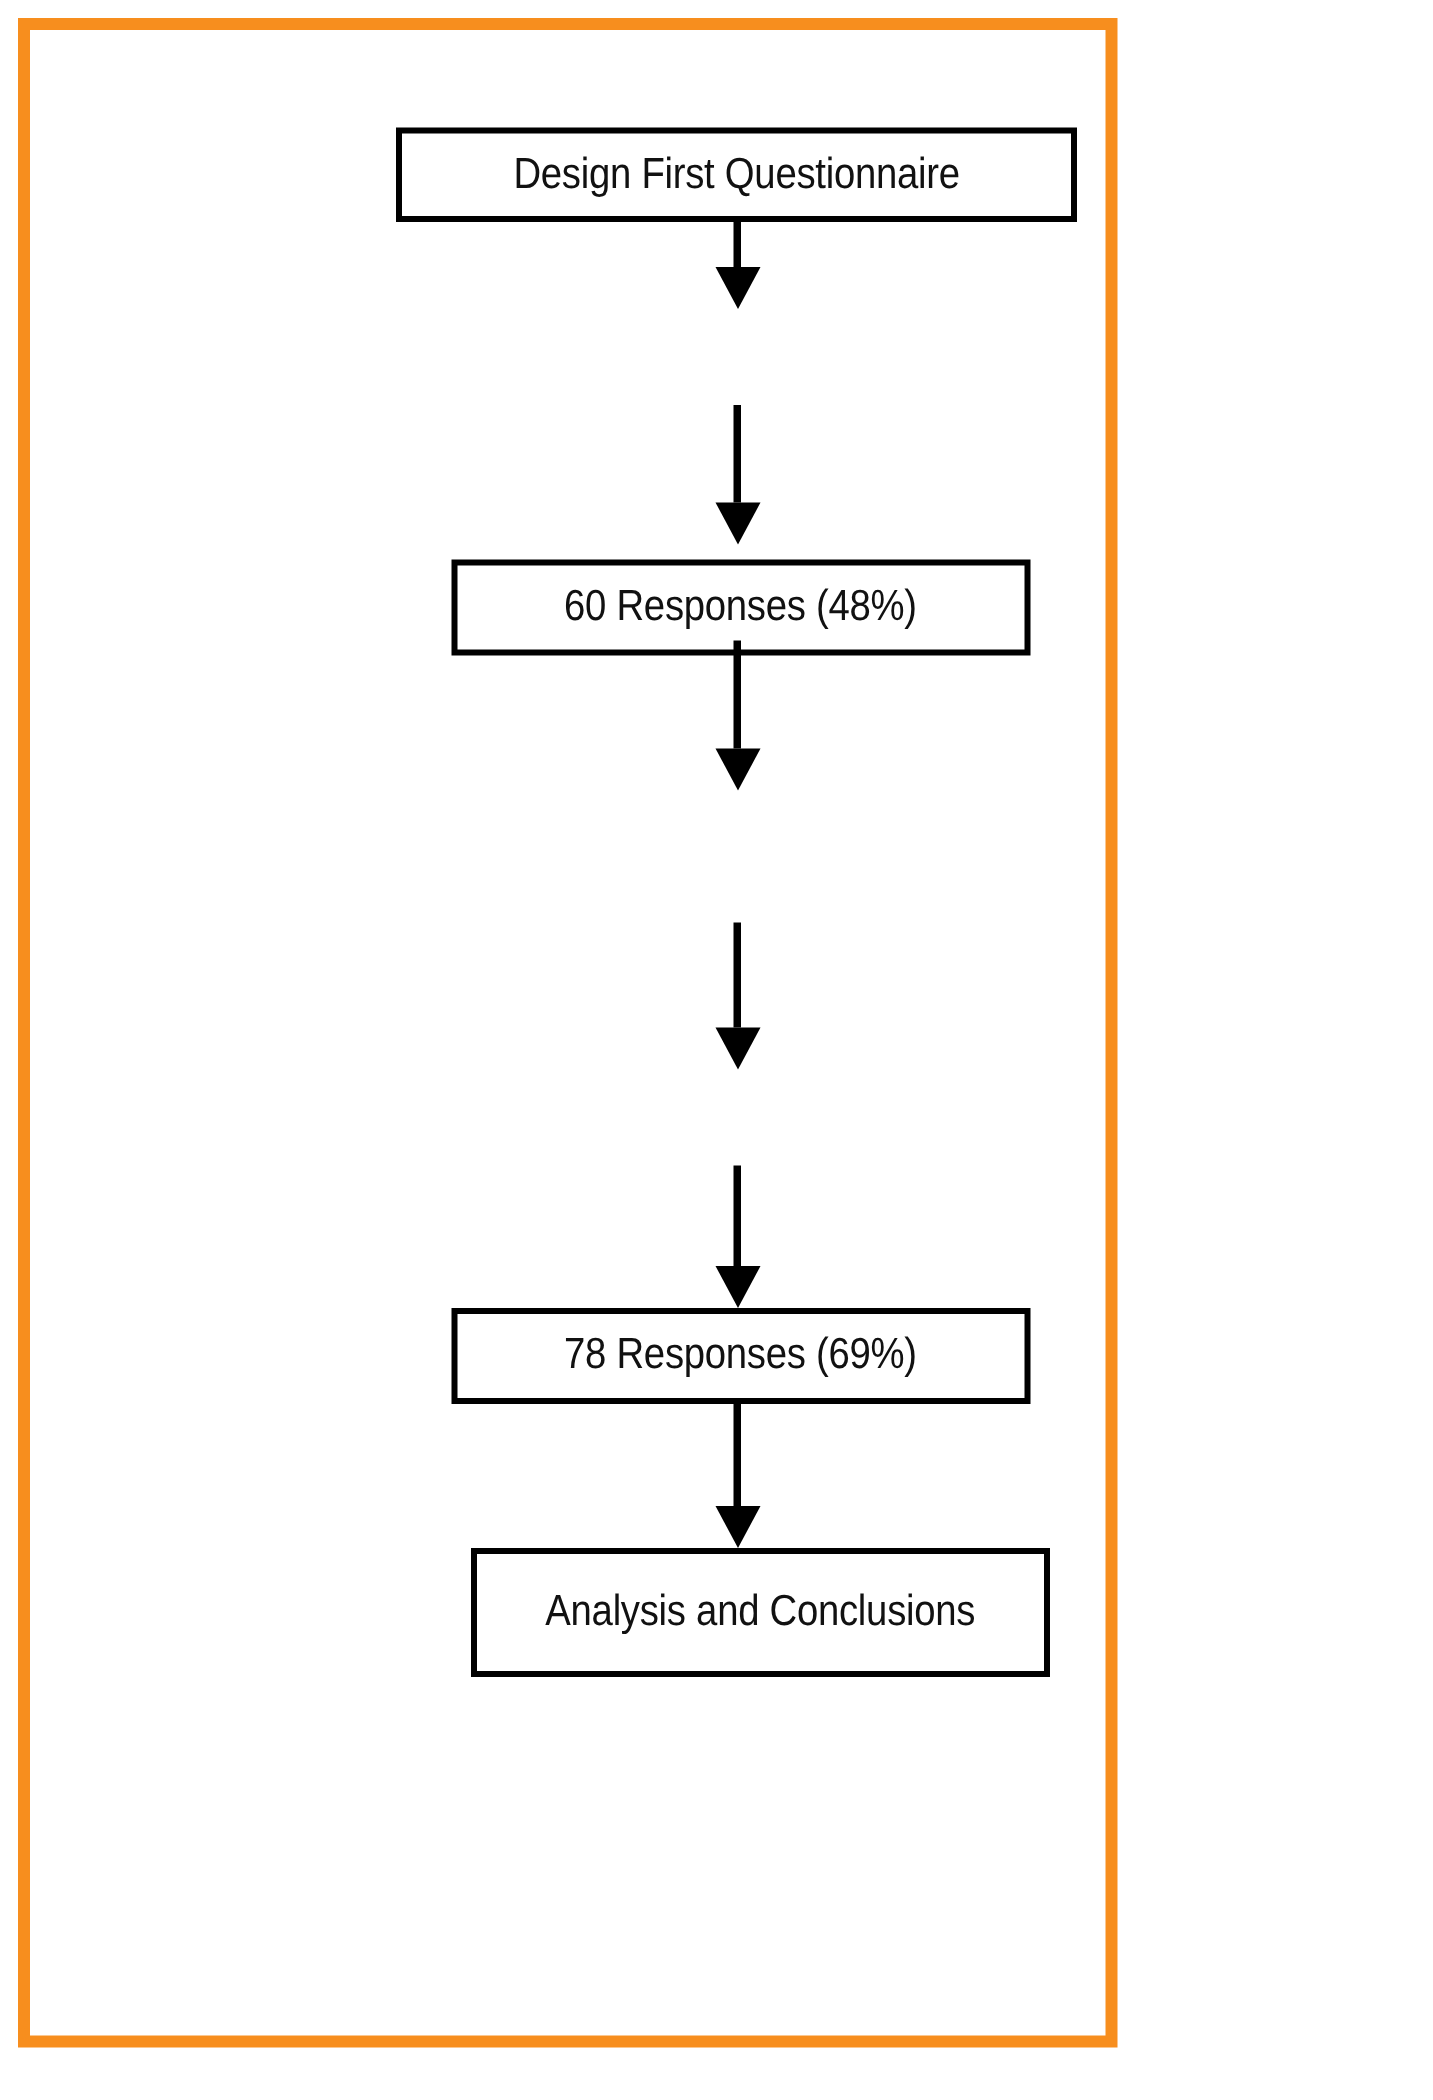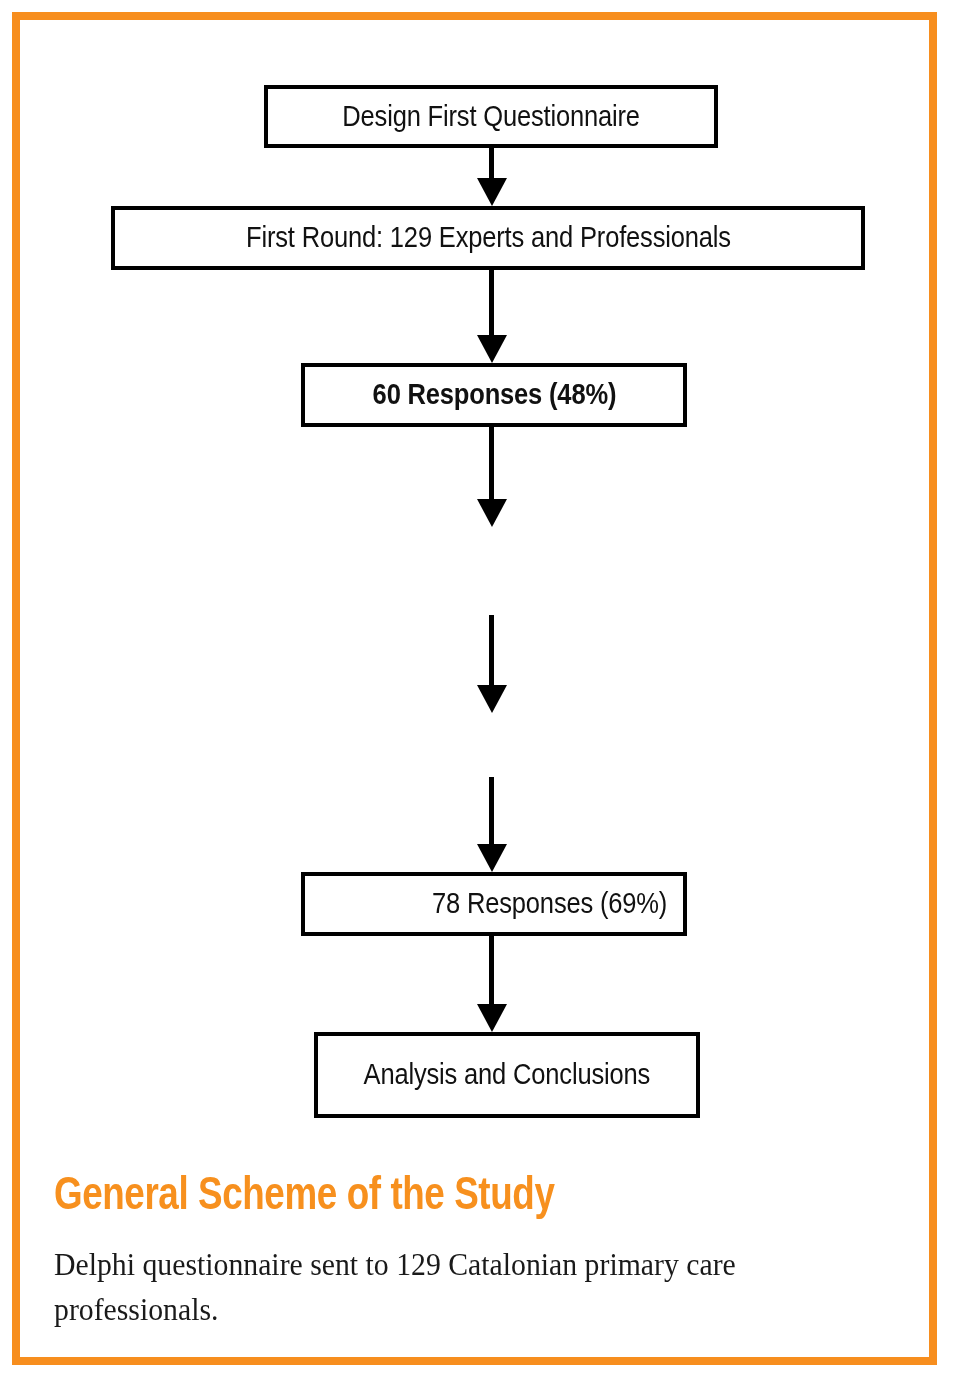--- a/index.html
+++ b/index.html
@@ -13,21 +13,21 @@
     height: 1400px;
     font-family: "Liberation Sans", sans-serif;
     overflow: hidden;
   }
 
   
   #figure-frame {
     position: absolute;
     left: 12px;
     top: 12px;
-    width: 925px;
+    width: 733px;
     height: 1353px;
     box-sizing: border-box;
     border: 8px solid #f78e1e;
     background: #ffffff;
   }
 
   
   #flowchart {
     position: absolute;
     left: 0;
@@ -54,24 +54,24 @@
     line-height: 1.08;
     letter-spacing: -0.2px;
     transform: scaleX(0.88);
     transform-origin: center center;
     white-space: pre-line;
   }
 
   
   #node-design-first      { left: 244px; top: 65px;   width: 454px; height: 63px; }
   #node-first-round       { left: 91px;  top: 186px;  width: 754px; height: 64px; }
-  #node-first-responses   { left: 281px; top: 343px;  width: 386px; height: 64px; font-weight: bold; }
+  #node-first-responses   { left: 281px; top: 353px;  width: 386px; height: 64px; }
   #node-design-second     { left: 311px; top: 507px;  width: 324px; height: 88px; }
   #node-second-round      { left: 72px;  top: 693px;  width: 794px; height: 64px; }
-  #node-second-responses  { left: 281px; top: 852px;  width: 386px; height: 64px; justify-content: flex-end; }
+  #node-second-responses  { left: 281px; top: 852px;  width: 386px; height: 64px; }
   #node-analysis          { left: 294px; top: 1012px; width: 386px; height: 86px; }
 
   
   .connector {
     position: absolute;
     width: 34px;
     left: 455px;           
   }
   .connector .shaft {
     position: absolute;
@@ -143,23 +143,20 @@
 
     <div class="node" id="node-design-first">
       <span class="node-label">Design First Questionnaire</span>
     </div>
 
     <div class="connector" id="arrow-1">
       <span class="shaft"></span>
       <span class="head"></span>
     </div>
 
-    <div class="node" id="node-first-round">
-      <span class="node-label">First Round: 129 Experts and Professionals</span>
-    </div>
 
     <div class="connector" id="arrow-2">
       <span class="shaft"></span>
       <span class="head"></span>
     </div>
 
     <div class="node" id="node-first-responses">
       <span class="node-label">60 Responses (48%)</span>
     </div>
 
@@ -188,18 +185,14 @@
       <span class="shaft"></span>
       <span class="head"></span>
     </div>
 
     <div class="node" id="node-analysis">
       <span class="node-label">Analysis and Conclusions</span>
     </div>
 
   </div>
 
-  <div id="caption">
-    <h1 id="caption-title">General Scheme of the Study</h1>
-    <p id="caption-text">Delphi questionnaire sent to 129 Catalonian primary care professionals.</p>
-  </div>
 
 </div>
 
 </body></html>

